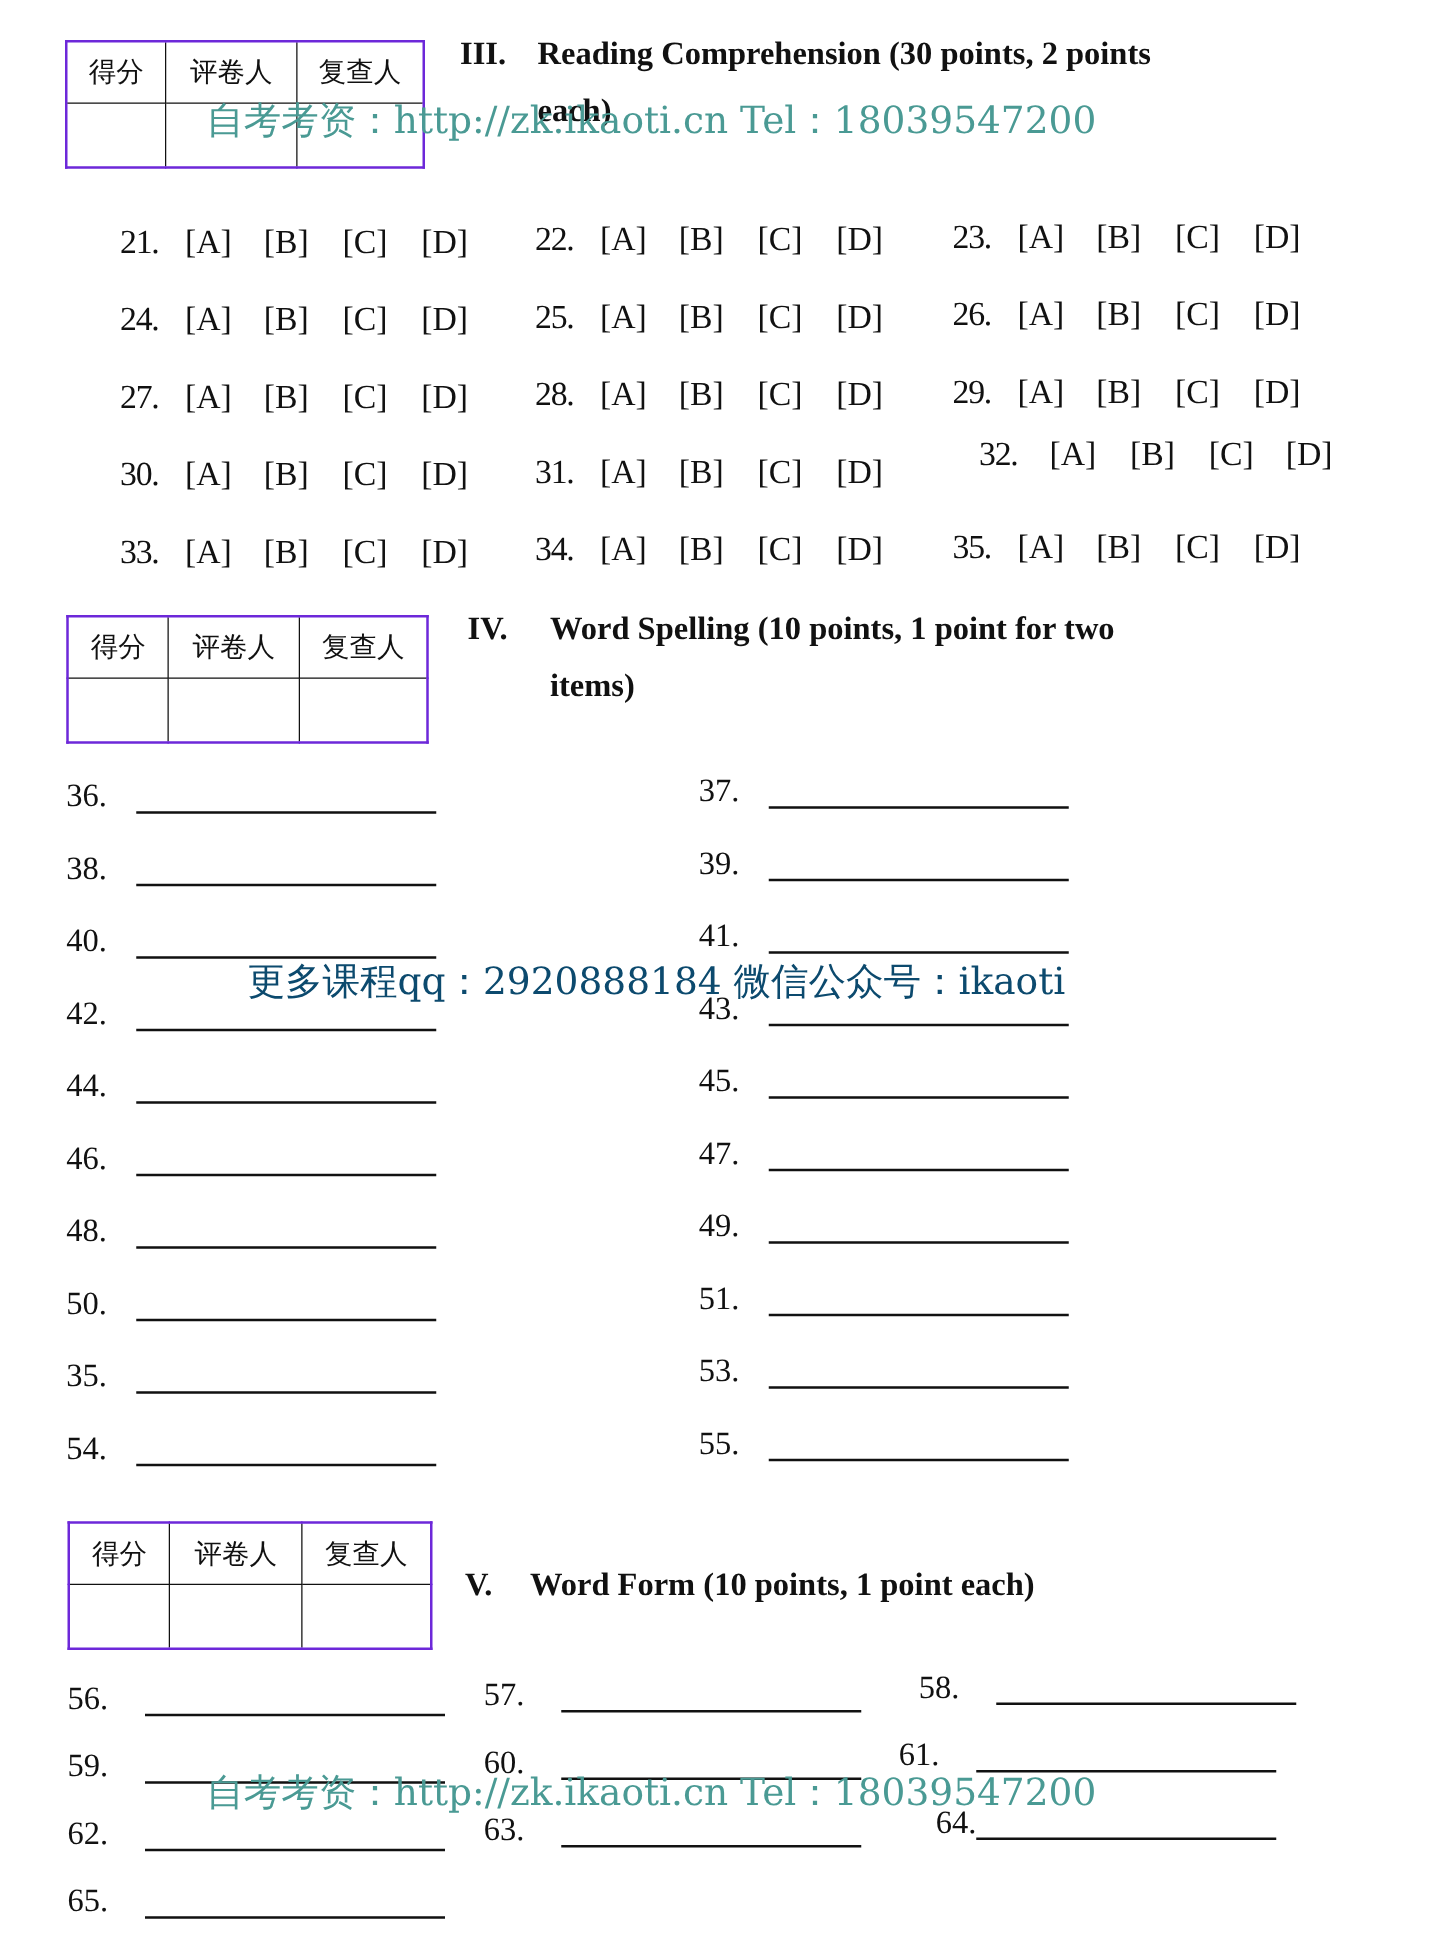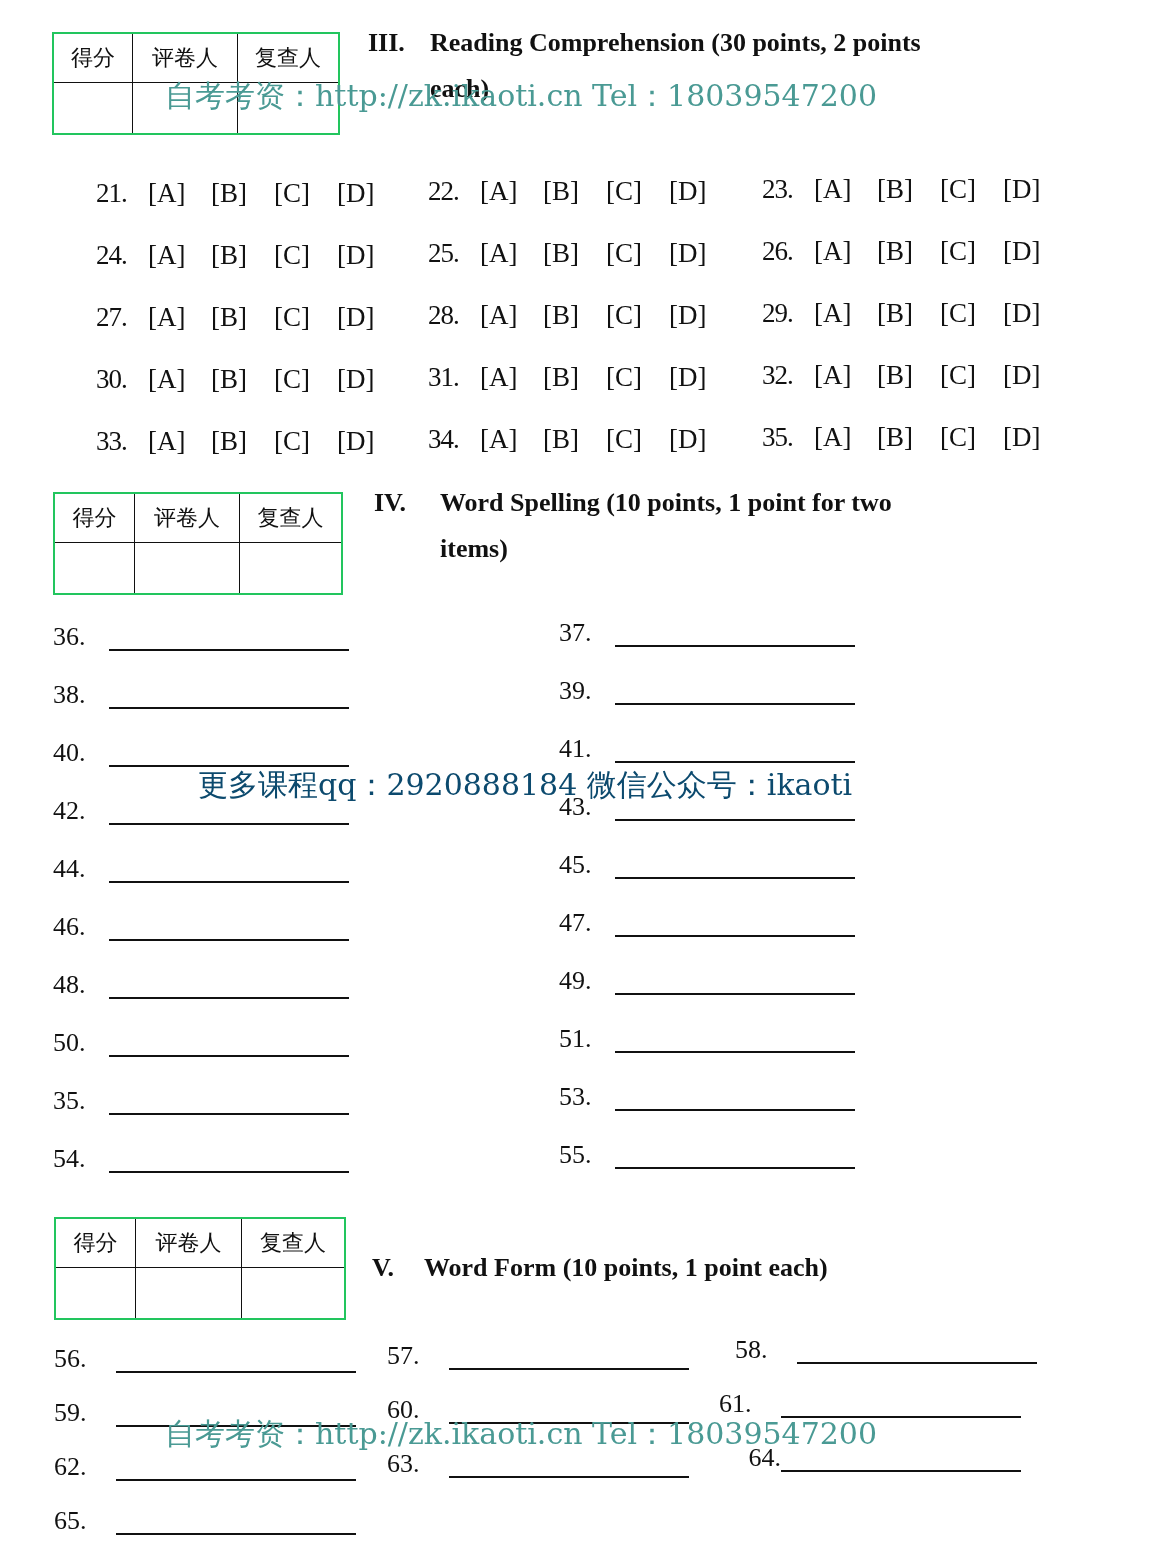--- a/index.html
+++ b/index.html
@@ -3,21 +3,21 @@
 <meta charset="utf-8">
 <style>
   html, body { margin: 0; padding: 0; background: #ffffff; }
   body {
     width: 1151px; height: 1553px; position: relative; overflow: hidden;
     font-family: "Liberation Serif", "DejaVu Serif", serif; color: #111;
   }
   
   .score-table {
     position: absolute; border-collapse: collapse;
-    border: 2px solid #22c55e;
+    border: 2px solid #6d28d9;
   }
   .score-table td {
     border: 1.5px solid #111; text-align: center; vertical-align: middle;
     font-family: "DejaVu Sans", sans-serif; font-size: 22px; padding: 0;
   }
   .score-table tr.head td { height: 48px; }
   .score-table tr.body td { height: 50px; }
   .heading {
     position: absolute; font-weight: bold; font-size: 26px; line-height: 46px;
   }
@@ -65,21 +65,21 @@
     <div class="mc-row" style="left: 384px; top: 176px;"><span class="mc-item"><span class="qn">22.</span><span class="opt">[A]</span><span class="opt">[B]</span><span class="opt">[C]</span><span class="opt">[D]</span></span></div>
     <div class="mc-row" style="left: 718px; top: 174px;"><span class="mc-item"><span class="qn">23.</span><span class="opt">[A]</span><span class="opt">[B]</span><span class="opt">[C]</span><span class="opt">[D]</span></span></div>
     <div class="mc-row" style="left: 52px; top: 240px;"><span class="mc-item"><span class="qn">24.</span><span class="opt">[A]</span><span class="opt">[B]</span><span class="opt">[C]</span><span class="opt">[D]</span></span></div>
     <div class="mc-row" style="left: 384px; top: 238px;"><span class="mc-item"><span class="qn">25.</span><span class="opt">[A]</span><span class="opt">[B]</span><span class="opt">[C]</span><span class="opt">[D]</span></span></div>
     <div class="mc-row" style="left: 718px; top: 236px;"><span class="mc-item"><span class="qn">26.</span><span class="opt">[A]</span><span class="opt">[B]</span><span class="opt">[C]</span><span class="opt">[D]</span></span></div>
     <div class="mc-row" style="left: 52px; top: 302px;"><span class="mc-item"><span class="qn">27.</span><span class="opt">[A]</span><span class="opt">[B]</span><span class="opt">[C]</span><span class="opt">[D]</span></span></div>
     <div class="mc-row" style="left: 384px; top: 300px;"><span class="mc-item"><span class="qn">28.</span><span class="opt">[A]</span><span class="opt">[B]</span><span class="opt">[C]</span><span class="opt">[D]</span></span></div>
     <div class="mc-row" style="left: 718px; top: 298px;"><span class="mc-item"><span class="qn">29.</span><span class="opt">[A]</span><span class="opt">[B]</span><span class="opt">[C]</span><span class="opt">[D]</span></span></div>
     <div class="mc-row" style="left: 52px; top: 364px;"><span class="mc-item"><span class="qn">30.</span><span class="opt">[A]</span><span class="opt">[B]</span><span class="opt">[C]</span><span class="opt">[D]</span></span></div>
     <div class="mc-row" style="left: 384px; top: 362px;"><span class="mc-item"><span class="qn">31.</span><span class="opt">[A]</span><span class="opt">[B]</span><span class="opt">[C]</span><span class="opt">[D]</span></span></div>
-    <div class="mc-row" style="left: 718px; top: 360px;"><span class="mc-item"><span class="qn">32.</span><span class="opt">[A]</span><span class="opt">[B]</span><span class="opt">[C]</span><span class="opt">[D]</span></span></div>
+    <div class="mc-row" style="left: 718px; top: 348px; text-align: right;"><span class="mc-item"><span class="qn">32.</span><span class="opt">[A]</span><span class="opt">[B]</span><span class="opt">[C]</span><span class="opt">[D]</span></span></div>
     <div class="mc-row" style="left: 52px; top: 426px;"><span class="mc-item"><span class="qn">33.</span><span class="opt">[A]</span><span class="opt">[B]</span><span class="opt">[C]</span><span class="opt">[D]</span></span></div>
     <div class="mc-row" style="left: 384px; top: 424px;"><span class="mc-item"><span class="qn">34.</span><span class="opt">[A]</span><span class="opt">[B]</span><span class="opt">[C]</span><span class="opt">[D]</span></span></div>
     <div class="mc-row" style="left: 718px; top: 422px;"><span class="mc-item"><span class="qn">35.</span><span class="opt">[A]</span><span class="opt">[B]</span><span class="opt">[C]</span><span class="opt">[D]</span></span></div>
   </div>
 
 <table class="score-table" style="left:53px; top:492px; width:290px;">
   <tbody>
       <tr class="head">
     <td style="width:79px">得分</td>
     <td style="width:104px">评卷人</td>

